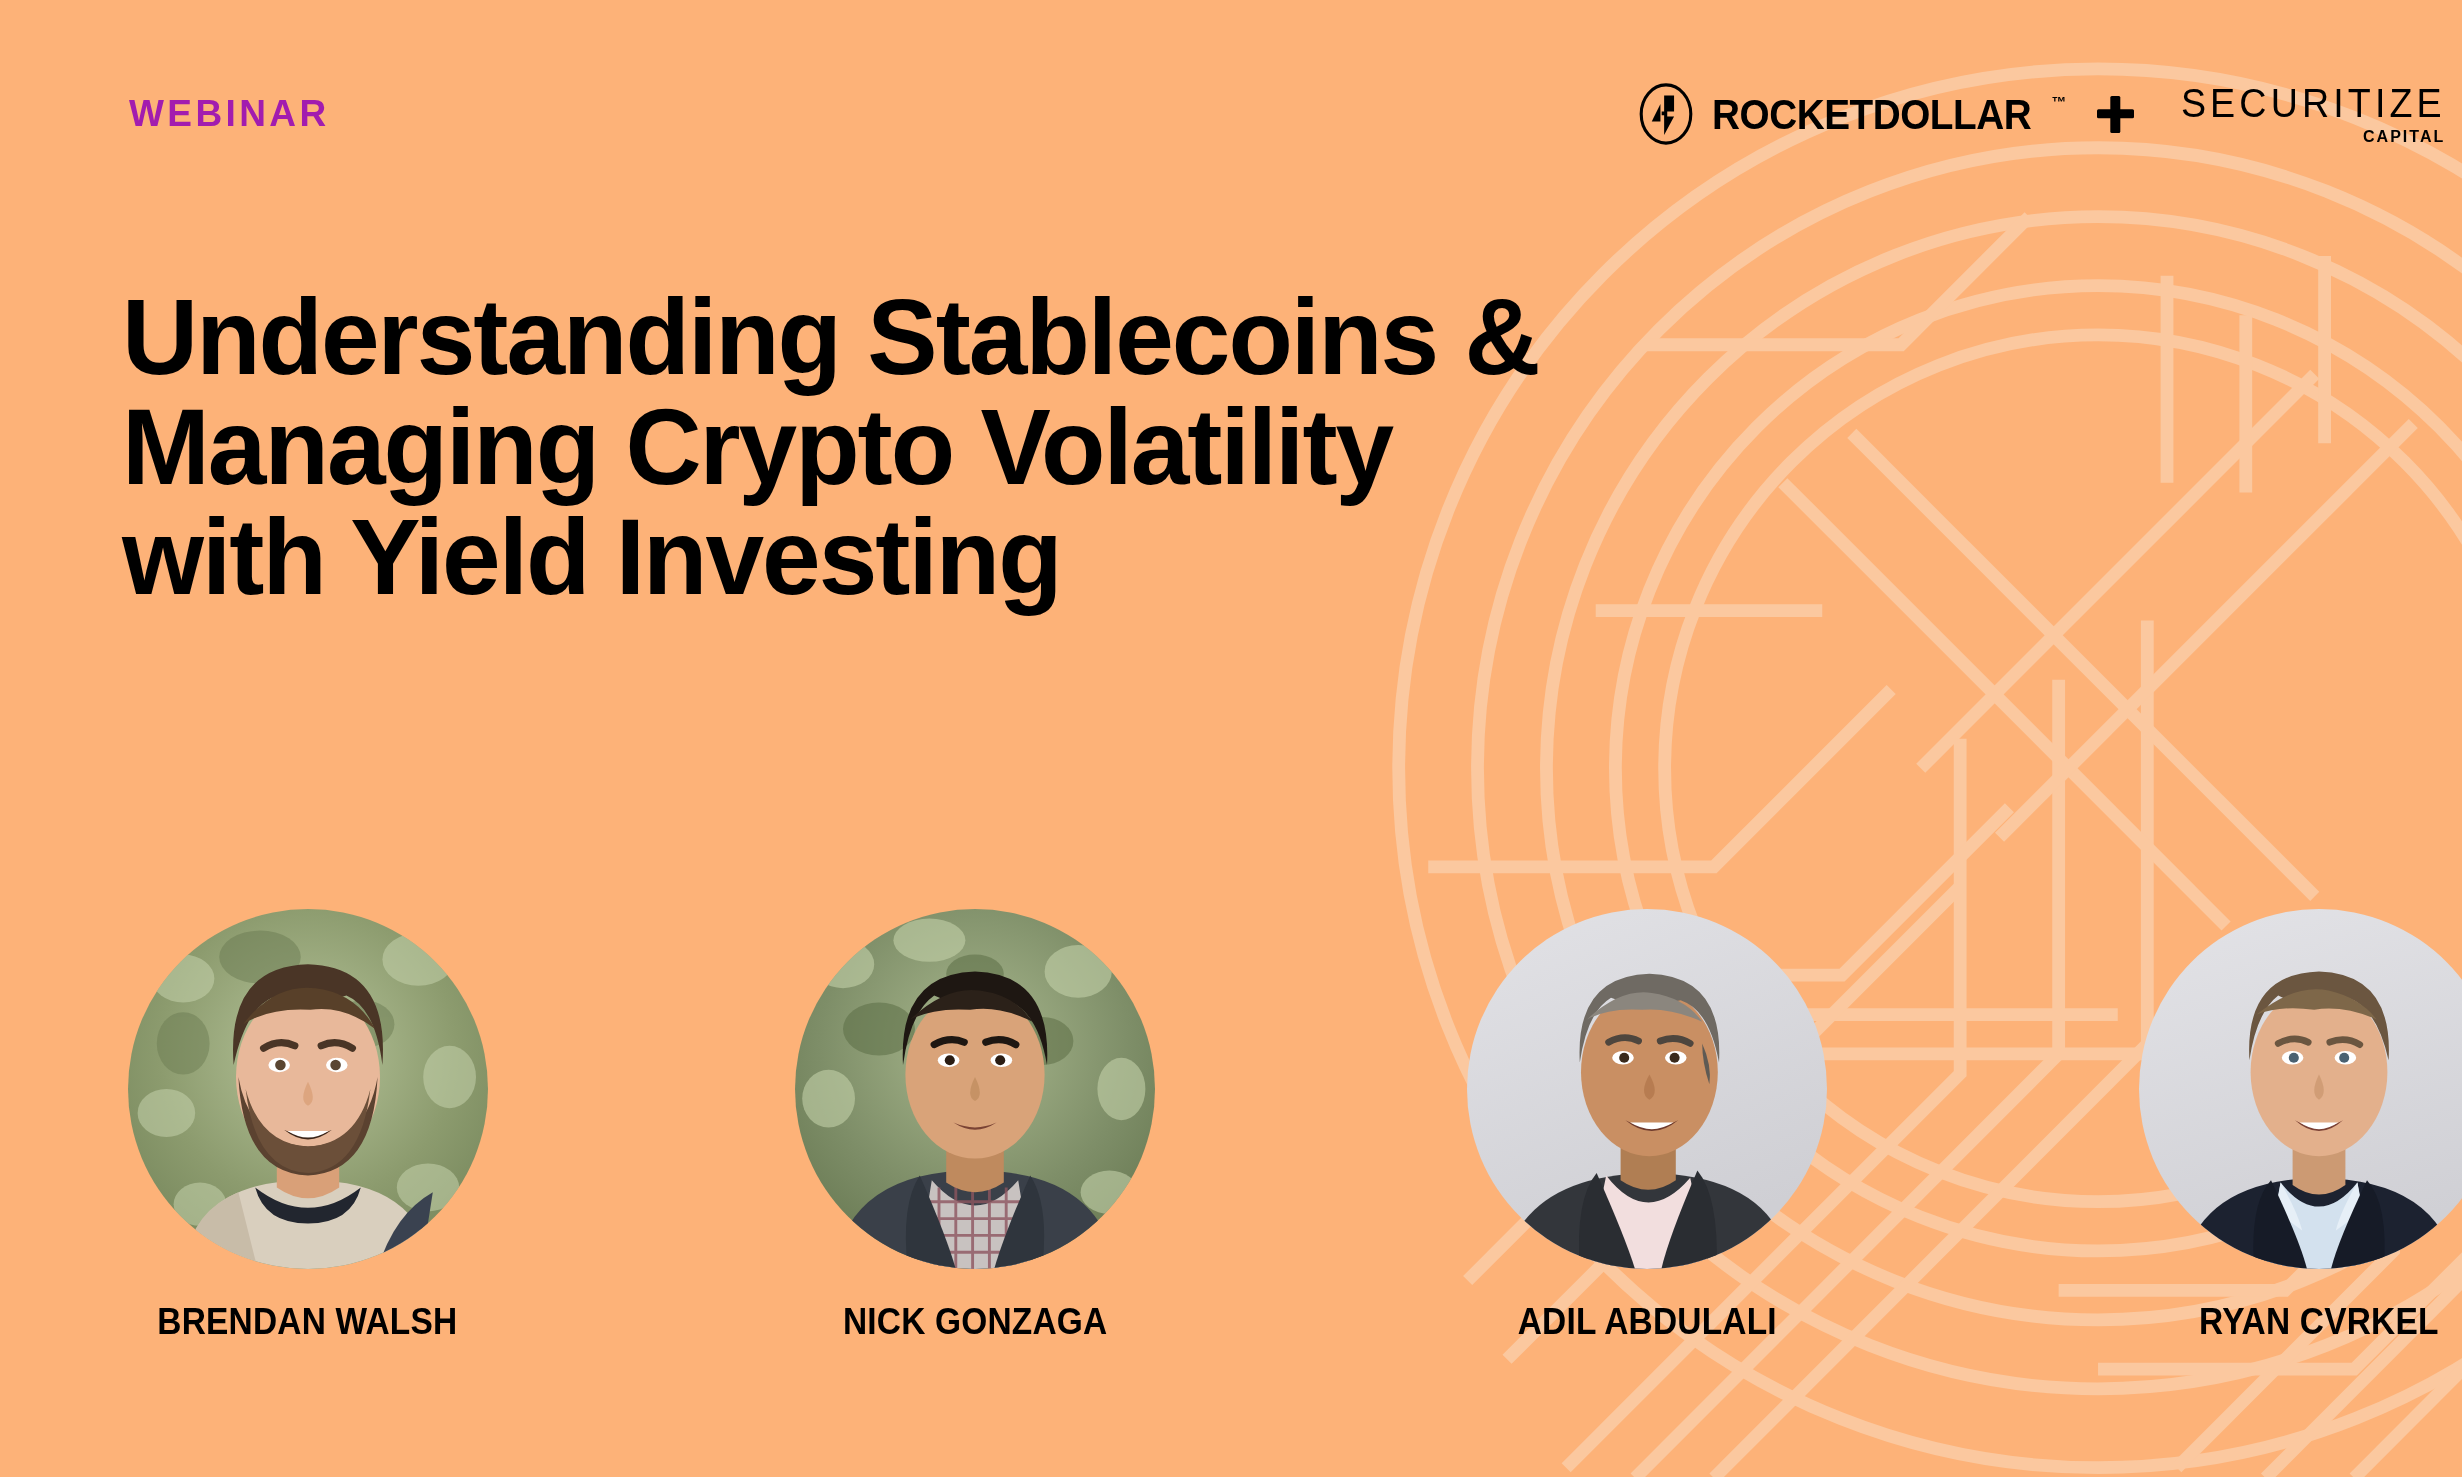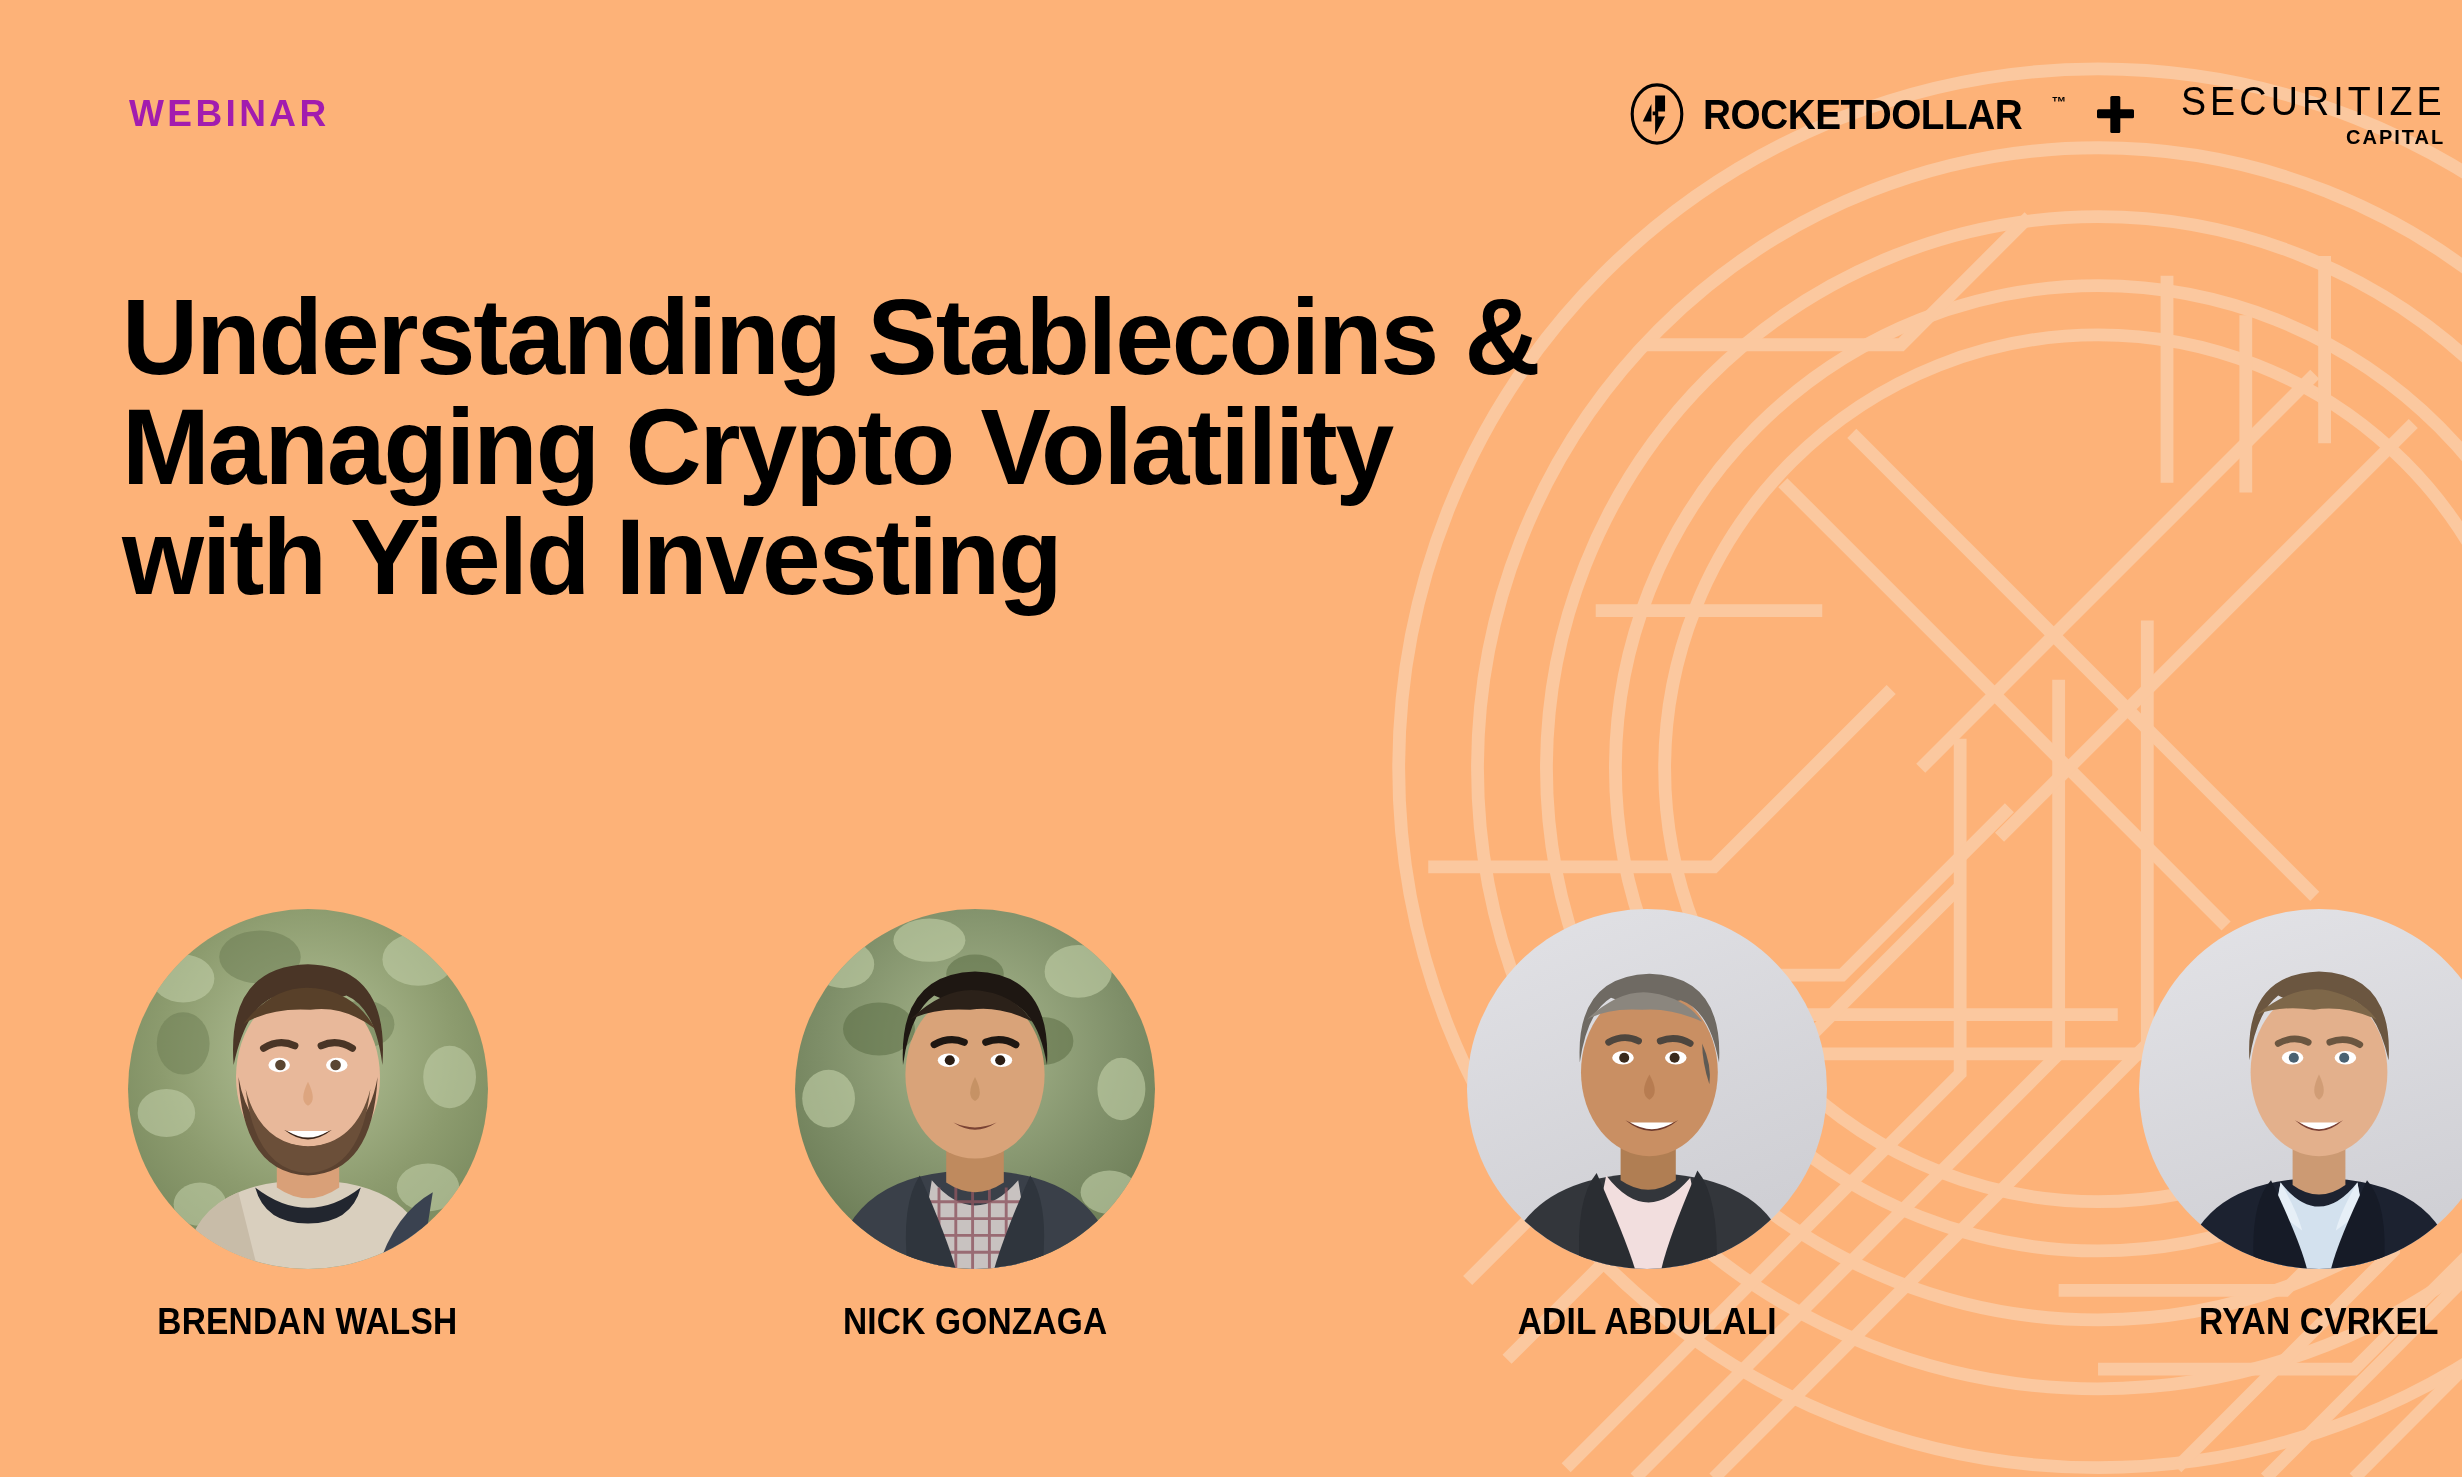--- a/index.html
+++ b/index.html
@@ -60,21 +60,21 @@
   
   #rocketdollar-logo {
     display: flex;
     align-items: center;
     gap: 14.8px;
   }
   #rocketdollar-mark { display: block; }
   #rocketdollar-wordmark-wrap {
     display: flex;
     align-items: flex-start;
-    gap: 21px;
+    gap: 12px;
   }
   #rocketdollar-wordmark {
     font-size: 43px;
     font-weight: 700;
     letter-spacing: -0.5px;
     color: #000;
     line-height: 1;
     transform: scaleX(0.90);
     transform-origin: left center;
     white-space: nowrap;
@@ -126,21 +126,21 @@
     font-size: 40px;
     font-weight: 300;
     letter-spacing: 4.4px;
     color: #000;
     line-height: 1;
     transform: scaleX(0.94);
     transform-origin: right center;
     white-space: nowrap;
   }
   #securitize-capital {
-    font-size: 20px;
+    font-size: 16px;
     font-weight: 700;
     letter-spacing: 2px;
     color: #000;
     line-height: 1;
     margin-top: 5.9px;
     margin-right: 1px;
   }
   #securitize-mark { display: block; }
 
   

